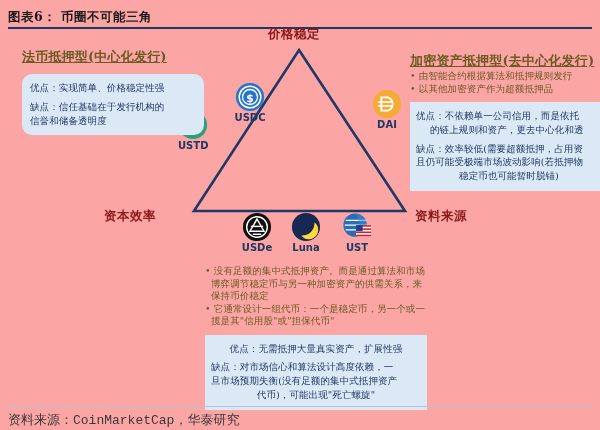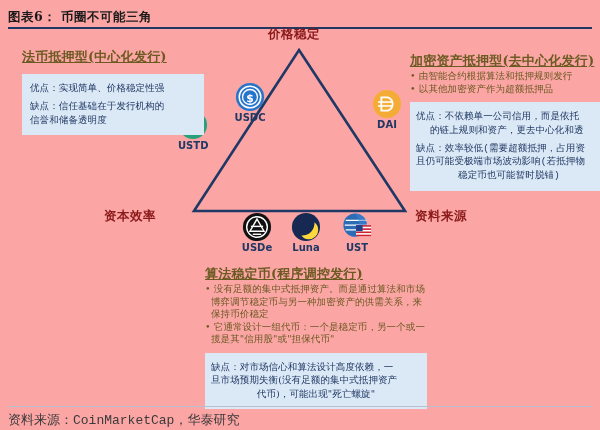--- a/index.html
+++ b/index.html
@@ -114,28 +114,28 @@
   .procon-box {
     background: #dbe8f5;
     font-family: "DejaVu Serif", "Liberation Serif", serif;
     font-size: 9.5px;
     color: #1f3864;
     line-height: 1.45;
     letter-spacing: 0.1px;
     box-sizing: border-box;
   }
   .procon-row { display: block; }
-  .procon-row + .procon-row { margin-top: 5px; font-family: Liberation Mono, monospace; }
+  .procon-row + .procon-row { margin-top: 5px; }
   .procon-center { text-align: center; }
 
   
   .panel { position: absolute; }
 
   #panel-fiat { left: 22px; top: 48px; width: 185px; }
-  #panel-fiat .procon-box { margin-top: 8px; width: 182px; padding: 7px 6px 8px 8px; }
+  #panel-fiat .procon-box { margin-top: 8px; width: 182px; padding: 7px 6px 8px 8px; border-radius: 10px; }
 
   #panel-crypto { left: 410px; top: 52px; width: 200px; }
   #panel-crypto .procon-box { margin-top: 7px; width: 196px; padding: 7px 4px 8px 6px; }
 
   #panel-algo { left: 205px; top: 265px; width: 225px; }
   #panel-algo .procon-box { margin-top: 7px; width: 222px; padding: 7px 6px 8px 6px; }
 
   
   .coin {
     position: absolute;
@@ -274,26 +274,28 @@
       </div>
       <div class="procon-row">
         <span>缺点：</span><span>效率较低(需要超额抵押，占用资</span>
         <div>且仍可能受极端市场波动影响(若抵押物</div>
         <div style="text-align:center;">稳定币也可能暂时脱锚)</div>
       </div>
     </div>
   </div>
 
   <div class="panel" id="panel-algo">
-    <div class="sec-head">算法稳定币(程序调控发行)</div>
     <div class="sec-body">
       <div class="bullet-line">• 没有足额的集中式抵押资产。而是通过算法和市场博弈调节稳定币与另一种加密资产的供需关系，来保持币价稳定</div>
       <div class="bullet-line">• 它通常设计一组代币：一个是稳定币，另一个或一揽是其"信用股"或"担保代币"</div>
     </div>
     <div class="procon-box">
+      <div class="procon-row procon-center">
+        <span>优点：</span><span>无需抵押大量真实资产，扩展性强</span>
+      </div>
       <div class="procon-row">
         <span>缺点：</span><span>对市场信心和算法设计高度依赖，一</span>
         <div>旦市场预期失衡(没有足额的集中式抵押资产</div>
         <div style="text-align:center;">代币)，可能出现"死亡螺旋"</div>
       </div>
     </div>
   </div>
 
   <div class="footer-rule"></div>
   <div class="source">资料来源：CoinMarketCap，华泰研究</div>

